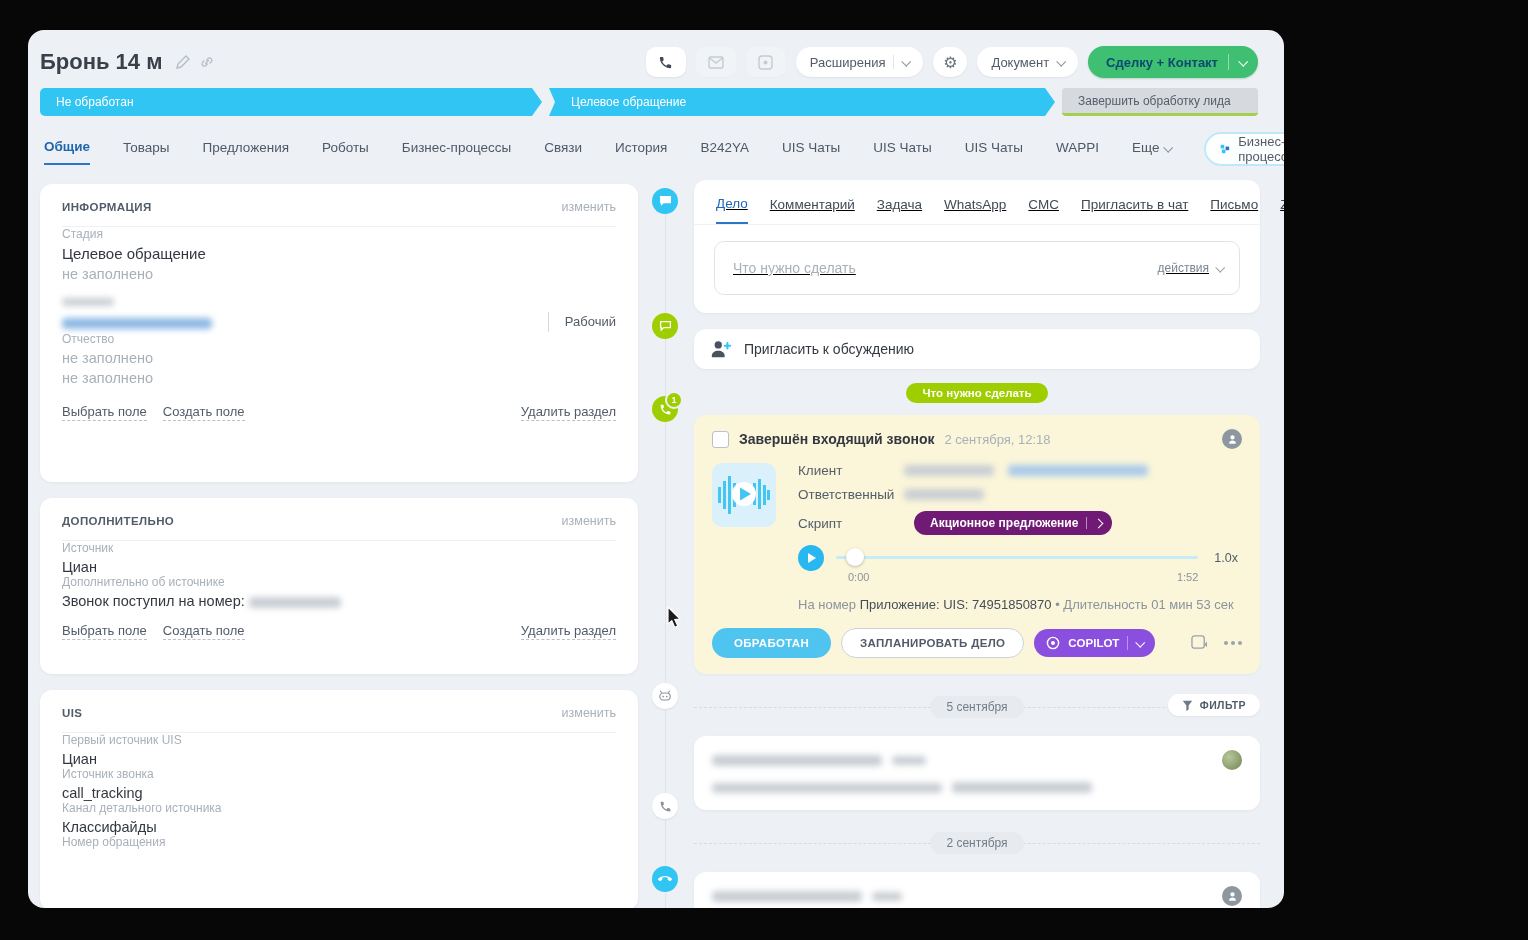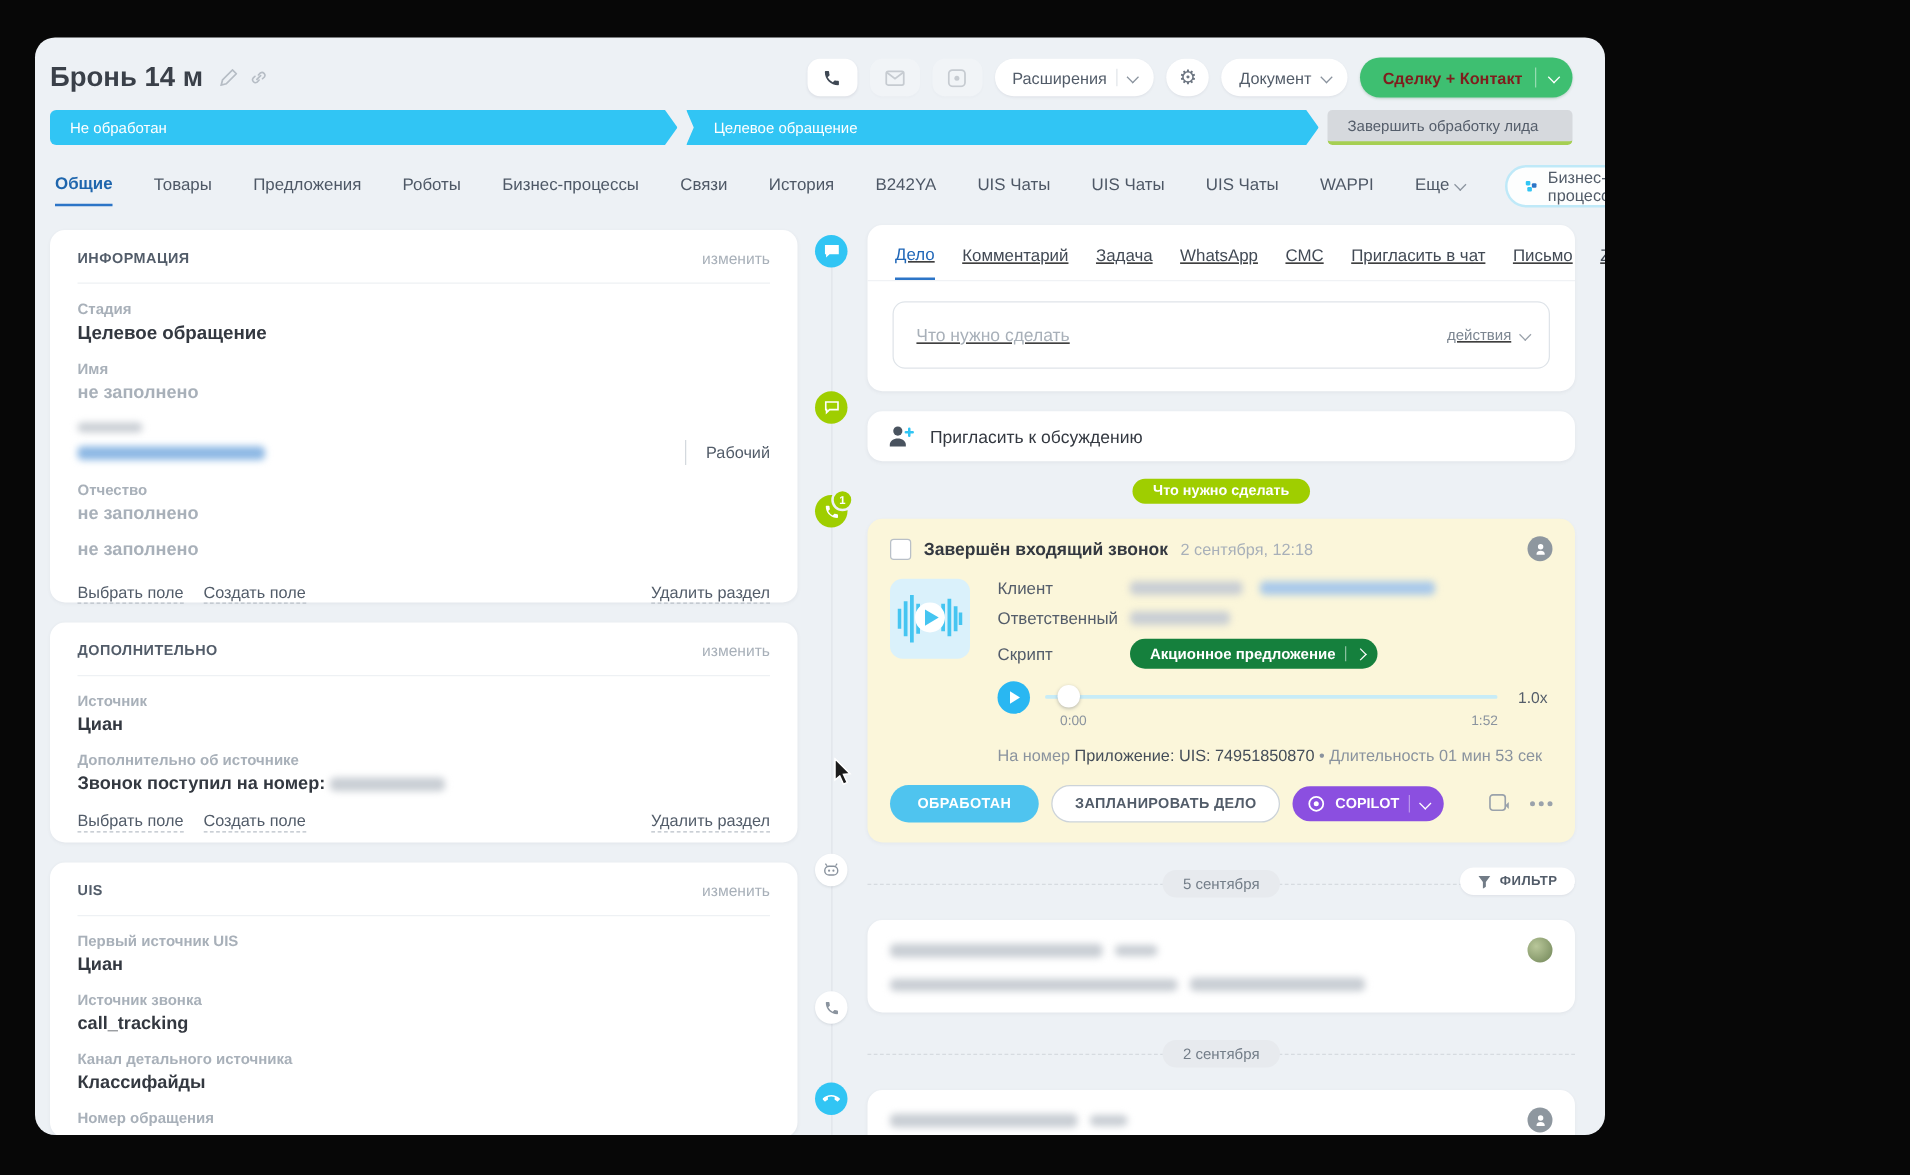--- a/index.html
+++ b/index.html
@@ -10,21 +10,21 @@
   .hdr{display:flex;align-items:center;padding:16px 26px 8px 12px;}
   .title{font-size:22px;font-weight:bold;color:#3a4049;}
   .title-icons{display:flex;gap:10px;margin-left:14px;opacity:.55;}
   .hright{margin-left:auto;display:flex;align-items:center;gap:10px;}
   .icbtn{width:40px;height:30px;background:#fff;border-radius:10px;display:flex;align-items:center;justify-content:center;box-shadow:0 1px 2px rgba(60,70,90,.08);}
   .icfade{opacity:.22;}
   .pillbtn{height:30px;background:#fff;border-radius:16px;display:flex;align-items:center;gap:8px;
     padding:0 14px;font-size:13px;color:#525c69;box-shadow:0 1px 2px rgba(60,70,90,.08);}
   .gearbtn{width:34px;height:30px;background:#fff;border-radius:16px;display:flex;align-items:center;justify-content:center;color:#6b7480;font-size:16px;box-shadow:0 1px 2px rgba(60,70,90,.08);}
   .greenbtn{height:32px;background:#3ebf71;border-radius:17px;display:flex;align-items:center;
-    padding:0 12px 0 18px;font-size:13px;font-weight:bold;color:#7f1d1d;box-shadow:0 1px 2px rgba(40,120,70,.25);}
+    padding:0 12px 0 18px;font-size:13px;font-weight:bold;color:#0c4a6e;box-shadow:0 1px 2px rgba(40,120,70,.25);}
   .greenbtn .sep{width:1px;height:16px;background:rgba(255,255,255,.45);margin:0 10px;}
   .cv{width:6px;height:6px;border-right:1.6px solid currentColor;border-bottom:1.6px solid currentColor;
     display:inline-block;transform:rotate(45deg) translateY(-1px);}
   .cv.gray{color:#8a939e;}
   
   .stages{display:flex;gap:7px;margin:2px 26px 0 12px;height:28px;}
   .stage{position:relative;color:#fff;font-size:12px;display:flex;align-items:center;padding:0 16px;}
   .st-cyan{background:#31c5f4;clip-path:polygon(0 0,calc(100% - 10px) 0,100% 50%,calc(100% - 10px) 100%,0 100%);}
   .st1{width:470px;border-radius:5px 0 0 5px;}
   .st2{width:474px;clip-path:polygon(0 0,calc(100% - 10px) 0,100% 50%,calc(100% - 10px) 100%,0 100%,6px 50%);}
@@ -41,21 +41,21 @@
   .leftcol{width:598px;flex:none;}
   .rail{width:56px;flex:none;position:relative;align-self:stretch;min-height:700px;}
   .rail:before{content:"";position:absolute;left:27px;top:16px;bottom:-20px;width:1px;background:#dfe4e9;}
   .rightcol{flex:1;min-width:0;}
   
   .card{background:#fff;border-radius:12px;box-shadow:0 1px 3px rgba(60,70,90,.06);}
   .lcard{padding:16px 22px 14px;margin-bottom:16px;}
   .lhead{display:flex;align-items:center;justify-content:space-between;border-bottom:1px solid #eef1f4;padding-bottom:12px;}
   .ltitle{font-size:11.5px;font-weight:bold;color:#525c69;letter-spacing:.4px;}
   .edit{font-size:12.5px;color:#a8b0b9;cursor:pointer;}
-  .fld{margin-top:13px;font-weight:bold;}
+  .fld{}
   .fl{font-size:12px;color:#a8b0b9;}
   .fv{font-size:14.5px;color:#333840;margin-top:4px;}
   .fv.mut{color:#a8b0b9;}
   .red{display:inline-block;background:#c9ced4;border-radius:4px;filter:blur(3px);height:10px;vertical-align:middle;}
   .red.blue{background:#8db8e4;}
   .red.lblue{background:#a9c9ea;}
   .phone-row{display:flex;align-items:flex-end;justify-content:space-between;margin-top:16px;}
   .worktag{font-size:13px;color:#525c69;border-left:1px solid #d4d9de;padding-left:16px;line-height:20px;}
   .lfoot{display:flex;justify-content:space-between;margin-top:18px;font-size:13px;color:#525c69;}
   .dashed{border-bottom:1px dashed #b9c0c8;cursor:pointer;padding-bottom:1px;}
@@ -84,22 +84,22 @@
   .yhead{display:flex;align-items:center;gap:10px;}
   .chk{width:15px;height:15px;border:1px solid #b9c0c8;border-radius:3px;background:#fff;}
   .ytitle{font-size:14px;font-weight:bold;color:#333840;}
   .ydate{font-size:13px;color:#a8b0b9;}
   .avatar{margin-left:auto;width:20px;height:20px;border-radius:50%;background:#8e979f;display:flex;align-items:center;justify-content:center;overflow:hidden;}
   .ybody{display:flex;gap:22px;margin-top:14px;}
   .wave{width:64px;height:64px;border-radius:10px;background:#daf1fb;display:flex;align-items:center;justify-content:center;}
   .yfields{font-size:13.5px;color:#545d6a;flex:1;}
   .yrow{display:flex;align-items:center;margin-bottom:9px;}
   .ylab{width:106px;flex:none;}
-  .script-pill{background:#15803d;color:#fff;font-size:12px;font-weight:bold;border-radius:13px;
-    padding:5px 10px 5px 16px;display:flex;align-items:center;gap:8px;}
+  .script-pill{background:#701a75;color:#fff;font-size:12px;font-weight:bold;border-radius:13px;
+    padding:5px 10px 5px 16px;display:flex;align-items:center;gap:8px;margin-left:10px;}
   .script-pill .sep{width:1px;height:12px;background:rgba(255,255,255,.5);}
   .player-wrap{margin:10px 4px 0 86px;}
   .player{display:flex;align-items:center;gap:12px;}
   .playbtn{width:26px;height:26px;border-radius:50%;background:#29b7f2;display:flex;align-items:center;justify-content:center;flex:none;}
   .tri{width:0;height:0;border-left:8px solid #fff;border-top:5px solid transparent;border-bottom:5px solid transparent;margin-left:2px;}
   .slider{flex:1;position:relative;height:26px;}
   .sline{position:absolute;left:0;right:0;top:11px;height:3px;background:#c7ecf7;border-radius:2px;}
   .sknob{position:absolute;left:10px;top:3px;width:18px;height:18px;background:#fff;border-radius:50%;box-shadow:0 1px 3px rgba(60,70,90,.35);}
   .t0{position:absolute;left:12px;top:26px;font-size:11px;color:#8a939e;}
   .t1{position:absolute;right:0;top:26px;font-size:11px;color:#8a939e;}
@@ -225,21 +225,20 @@
       <div class="card lcard" style="height:268px;">
         <div class="lhead">
           <span class="ltitle">ИНФОРМАЦИЯ</span>
           <span class="edit">изменить</span>
         </div>
         <div class="fld">
             <div class="fl">Стадия</div>
           <div class="fv" style="font-size:15px;">Целевое обращение</div>
           </div>
         <div class="fld">
-            <div class="fl">Имя</div>
           <div class="fv mut">не заполнено</div>
           </div>
         <div class="phone-row">
           <div>
             <span class="red" style="width:52px;height:8px;display:block;margin-bottom:8px;"></span>
             <span class="red blue" style="width:150px;height:11px;"></span>
           </div>
           <span class="worktag">Рабочий</span>
         </div>
         <div class="fld">

